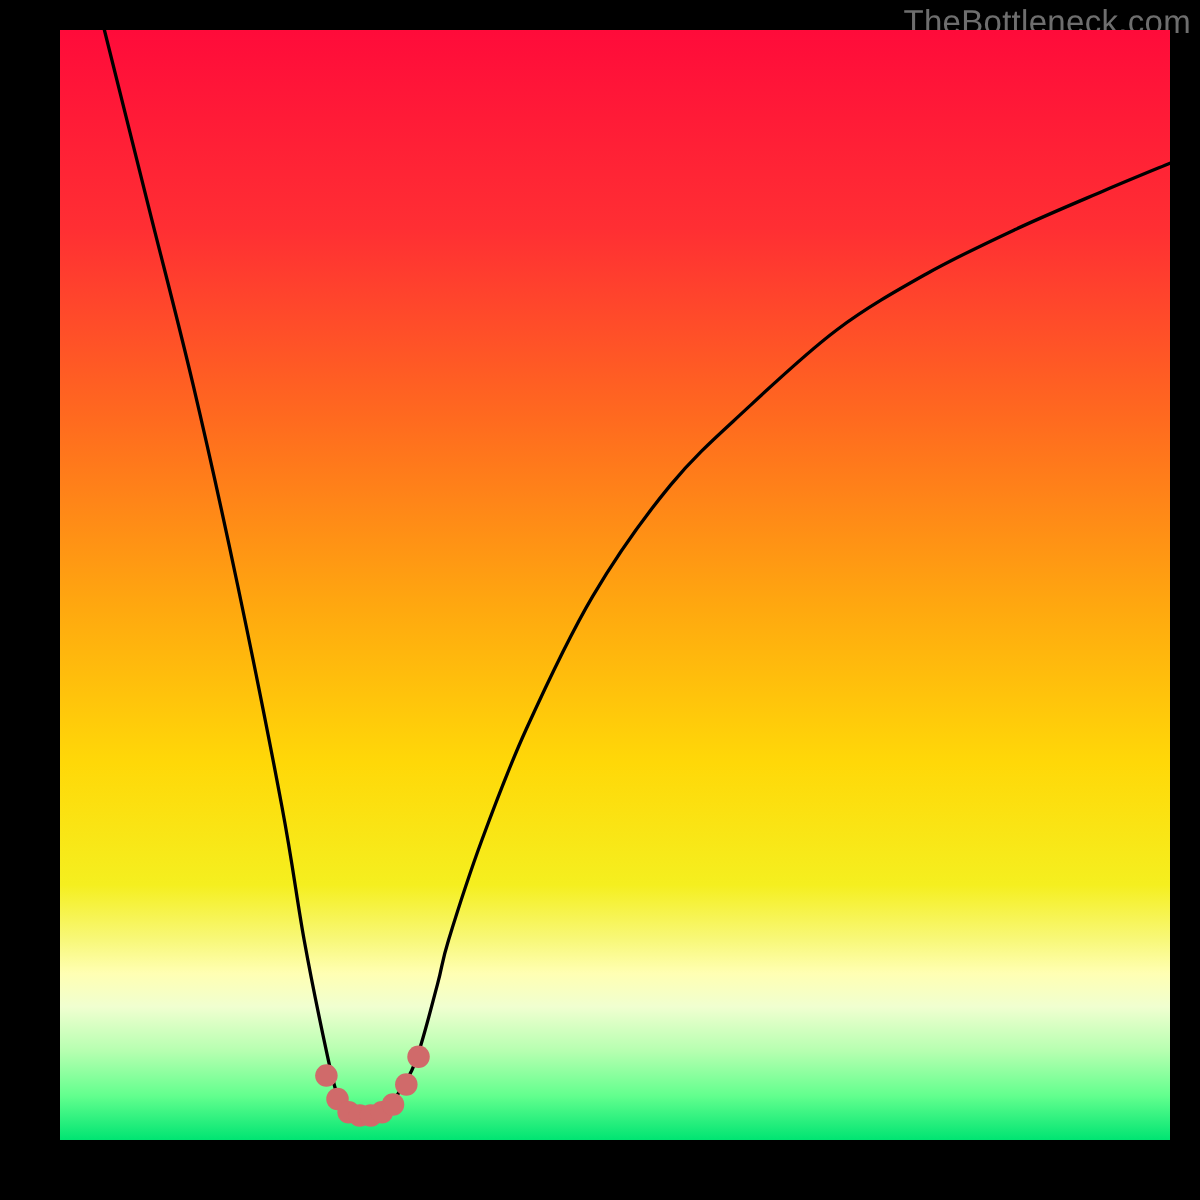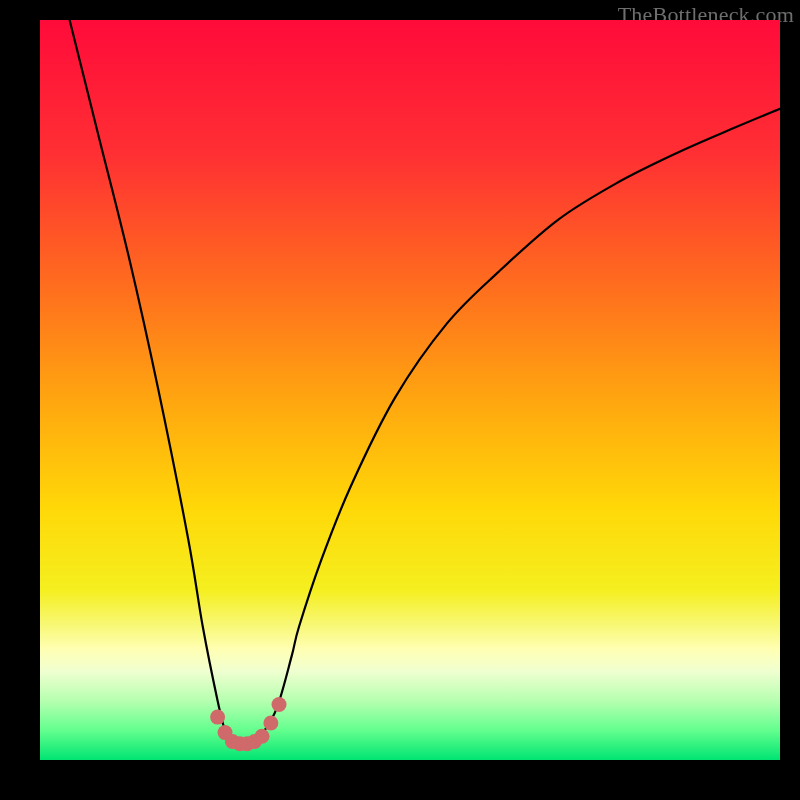--- a/index.html
+++ b/index.html
@@ -11,21 +11,20 @@
     overflow: hidden;
     font-family: Arial, Helvetica, sans-serif;
   }
   .frame {
     position: absolute;
     left: 0;
     top: 0;
     width: 800px;
     height: 800px;
     background: #000;
-    font-family: Liberation Serif, serif;
   }
   .plot {
     position: absolute;
     left: 40px;
     top: 20px;
     width: 740px;
     height: 740px;
     overflow: hidden;
   }
   .gradient {

